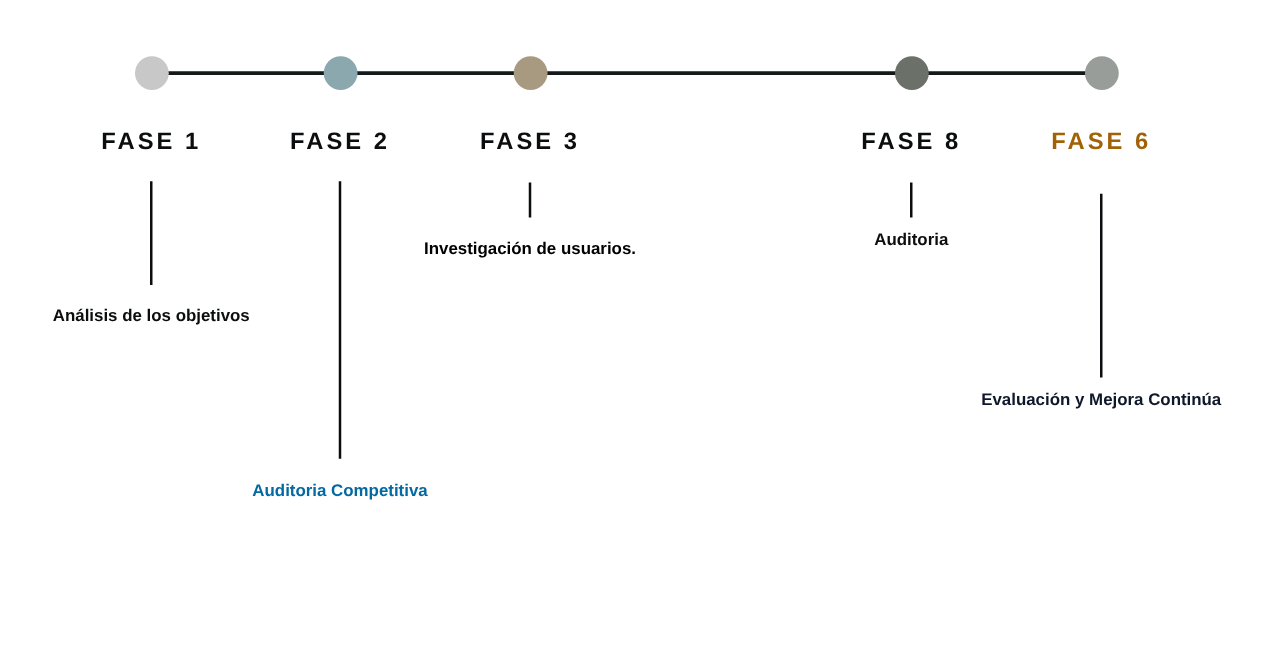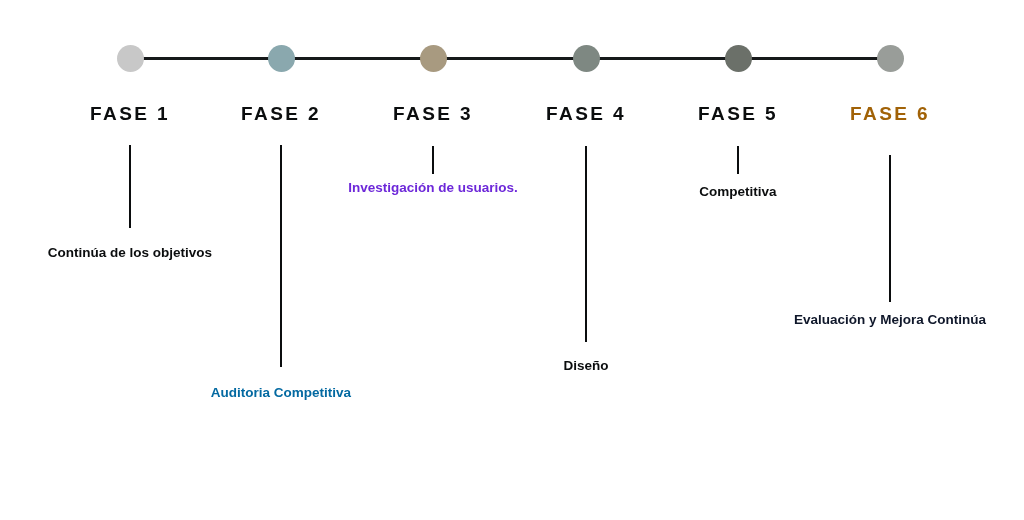--- a/index.html
+++ b/index.html
@@ -29,21 +29,20 @@
     background: #16191a;
   }
 
   
   .phase {
     position: absolute;
     top: 0;
     width: 240px;
     height: 368px;
     margin-left: -120px; 
-    padding-left: 18px;
   }
 
   .node-dot {
     position: absolute;
     top: 45px;
     left: 50%;
     margin-left: -13.5px;
     width: 27px;
     height: 27px;
     border-radius: 50%;
@@ -86,49 +85,43 @@
 <body>
 
 <div id="canvas" style="background: rgb(255, 255, 255);">
 
   <div class="rail" style="background: rgb(22, 25, 26);"></div>
 
   <div class="phase" style="left:121px;">
     <div class="node-dot" style="background: rgb(200, 200, 200);"></div>
     <div class="phase-title" style="color: rgb(11, 13, 14);">FASE 1</div>
     <div class="stem" style="top: 145px; height: 83px; background: rgb(11, 13, 14);"></div>
-    <div class="phase-desc" style="top: 243px; color: rgb(11, 13, 14);">Continúa de los objetivos</div>
+    <div class="phase-desc" style="top: 243px; color: rgb(11, 13, 14);">Análisis de los objetivos</div>
   </div>
 
   <div class="phase" style="left:272px;">
     <div class="node-dot" style="background: rgb(138, 168, 174);"></div>
     <div class="phase-title" style="color: rgb(11, 13, 14);">FASE 2</div>
     <div class="stem" style="top: 145px; height: 222px; background: rgb(11, 13, 14);"></div>
     <div class="phase-desc" style="top: 383px; color: #0369a1;">Auditoria Competitiva</div>
   </div>
 
   <div class="phase" style="left:424px;">
     <div class="node-dot" style="background: rgb(168, 154, 128);"></div>
     <div class="phase-title" style="color: rgb(11, 13, 14);">FASE 3</div>
     <div class="stem" style="top: 146px; height: 28px; background: rgb(11, 13, 14);"></div>
-    <div class="phase-desc" style="top: 178px; color: #6d28d9;">Investigación de usuarios.</div>
+    <div class="phase-desc" style="top: 189px; color: #000000;">Investigación de usuarios.</div>
   </div>
 
-  <div class="phase" style="left:577px;">
-    <div class="node-dot" style="background: rgb(126, 136, 130);"></div>
-    <div class="phase-title" style="color: rgb(11, 13, 14);">FASE 4</div>
-    <div class="stem" style="top: 146px; height: 196px; background: rgb(11, 13, 14);"></div>
-    <div class="phase-desc" style="top: 356px; color: rgb(11, 13, 14);">Diseño</div>
-  </div>
 
   <div class="phase" style="left:729px;">
     <div class="node-dot" style="background: rgb(107, 112, 105);"></div>
-    <div class="phase-title" style="color: rgb(11, 13, 14);">FASE 5</div>
+    <div class="phase-title" style="color: rgb(11, 13, 14);">FASE 8</div>
     <div class="stem" style="top: 146px; height: 28px; background: rgb(11, 13, 14);"></div>
-    <div class="phase-desc" style="top: 182px; color: rgb(11, 13, 14);">Competitiva</div>
+    <div class="phase-desc" style="top: 182px; color: rgb(11, 13, 14);">Auditoria</div>
   </div>
 
   <div class="phase" style="left:881px;">
     <div class="node-dot" style="background: rgb(153, 157, 153);"></div>
     <div class="phase-title" style="color: #a16207;">FASE 6</div>
     <div class="stem" style="top: 155px; height: 147px; background: rgb(11, 13, 14);"></div>
     <div class="phase-desc" style="top: 310px; color: #0f172a;">Evaluación y Mejora Continúa</div>
   </div>
 
 </div>

